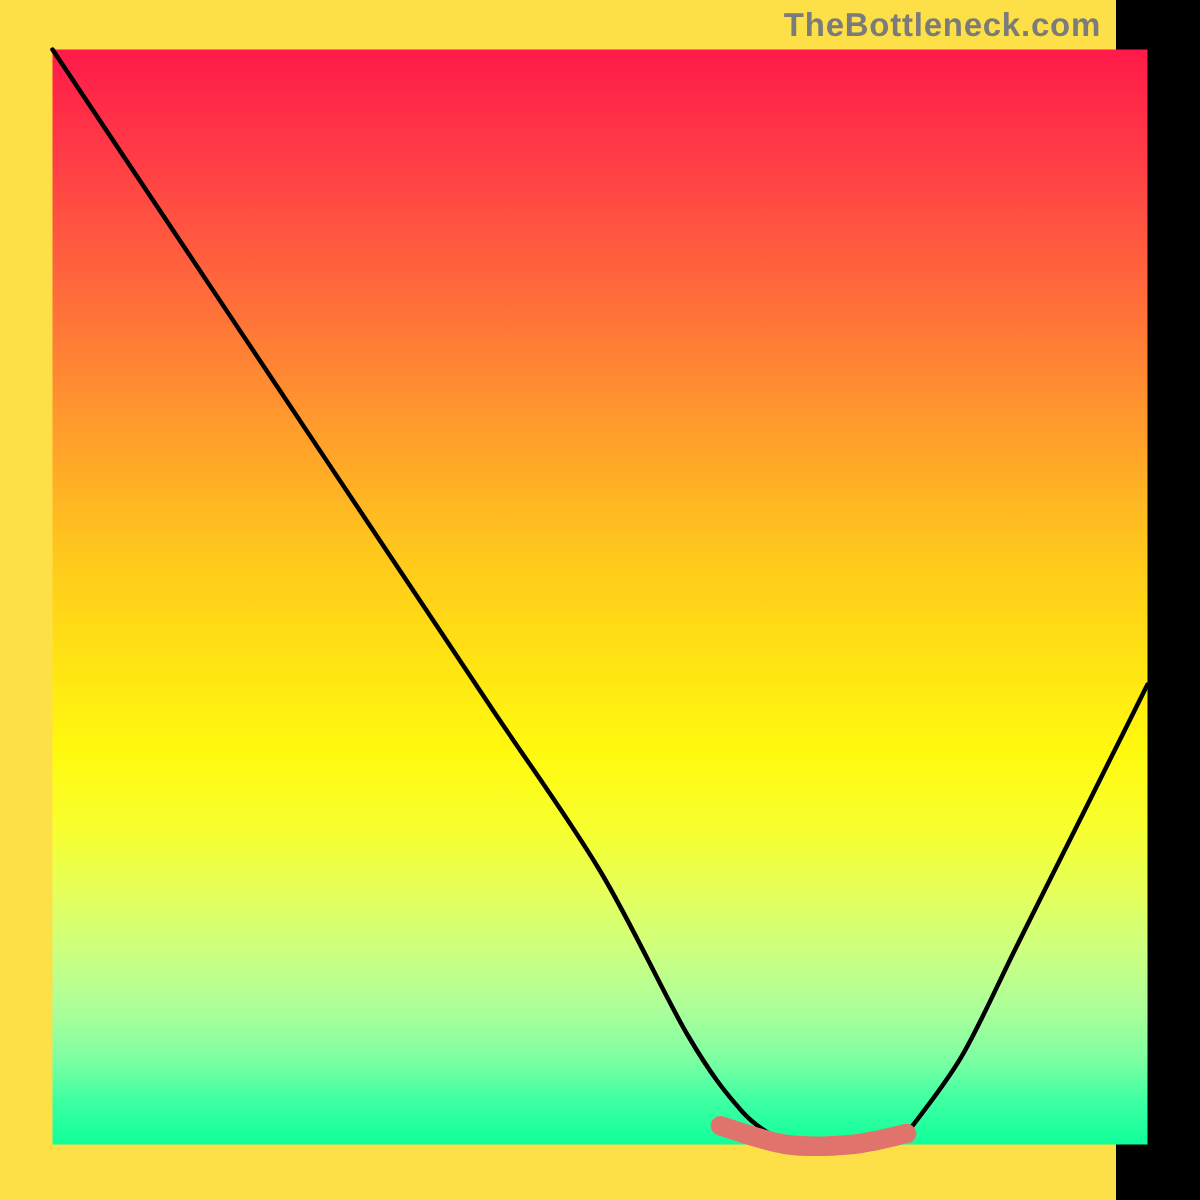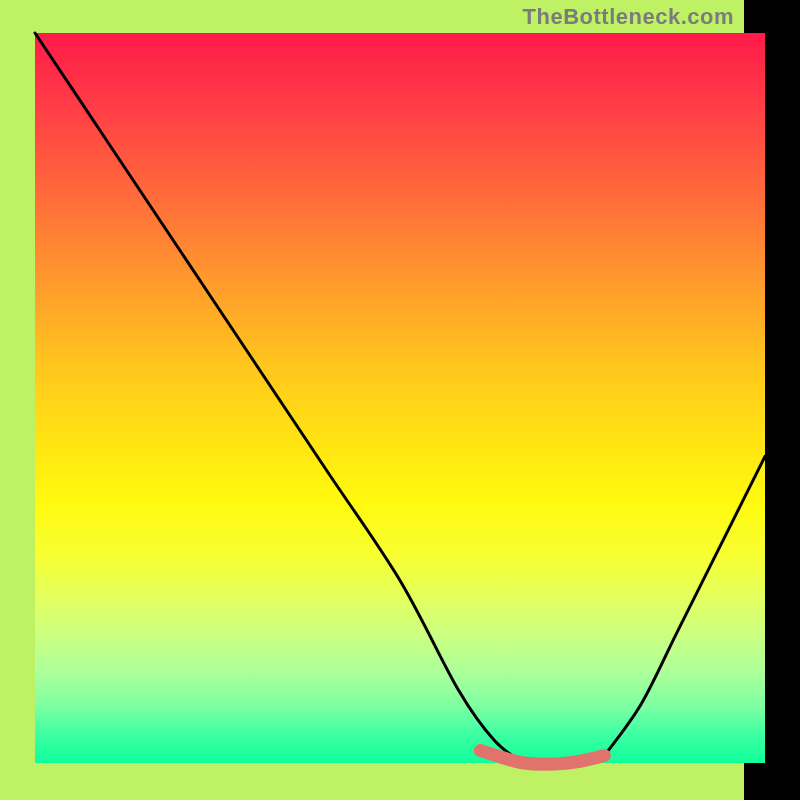--- a/index.html
+++ b/index.html
@@ -7,21 +7,21 @@
     padding: 0;
     width: 800px;
     height: 800px;
     background: #000;
     overflow: hidden;
   }
   .frame {
     position: relative;
     width: 744px;
     height: 800px;
-    background: #bef264;
+    background: #fde047;
   }
   .watermark {
     position: absolute;
     top: 4px;
     right: 10px;
     font-family: Arial, Helvetica, sans-serif;
     font-size: 22px;
     font-weight: 600;
     color: #7b7b7b;
     letter-spacing: 0.5px;

